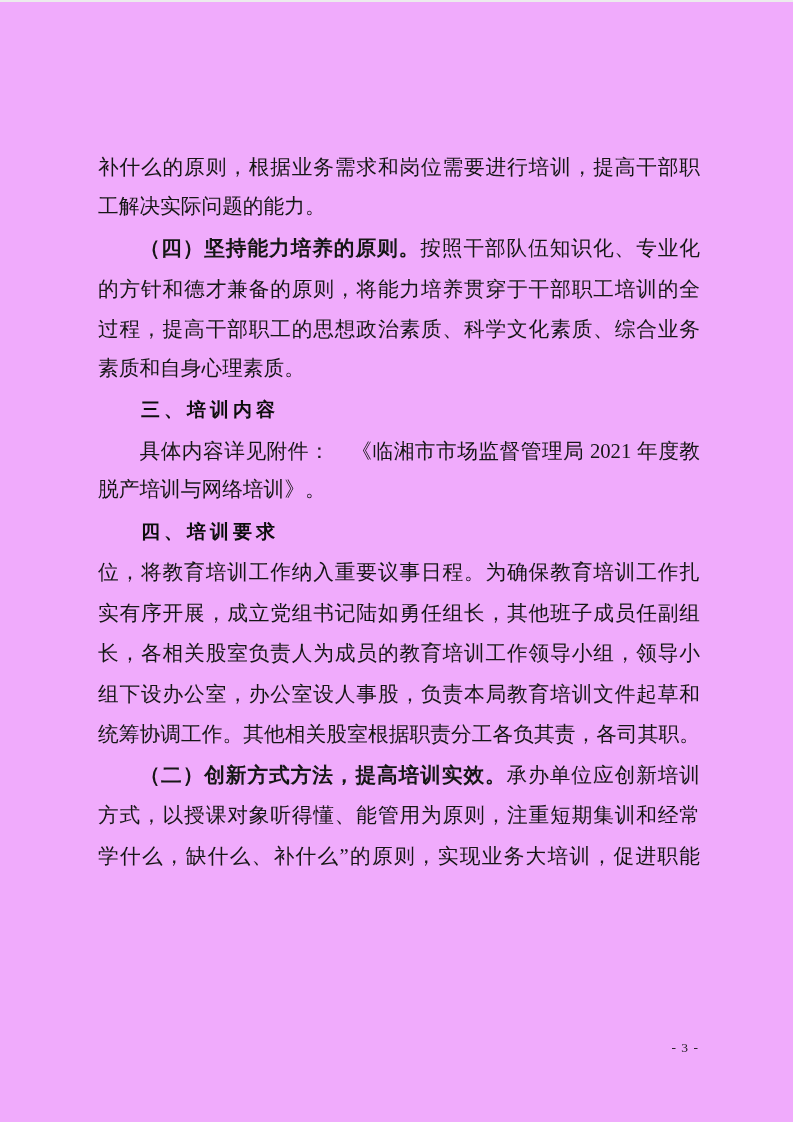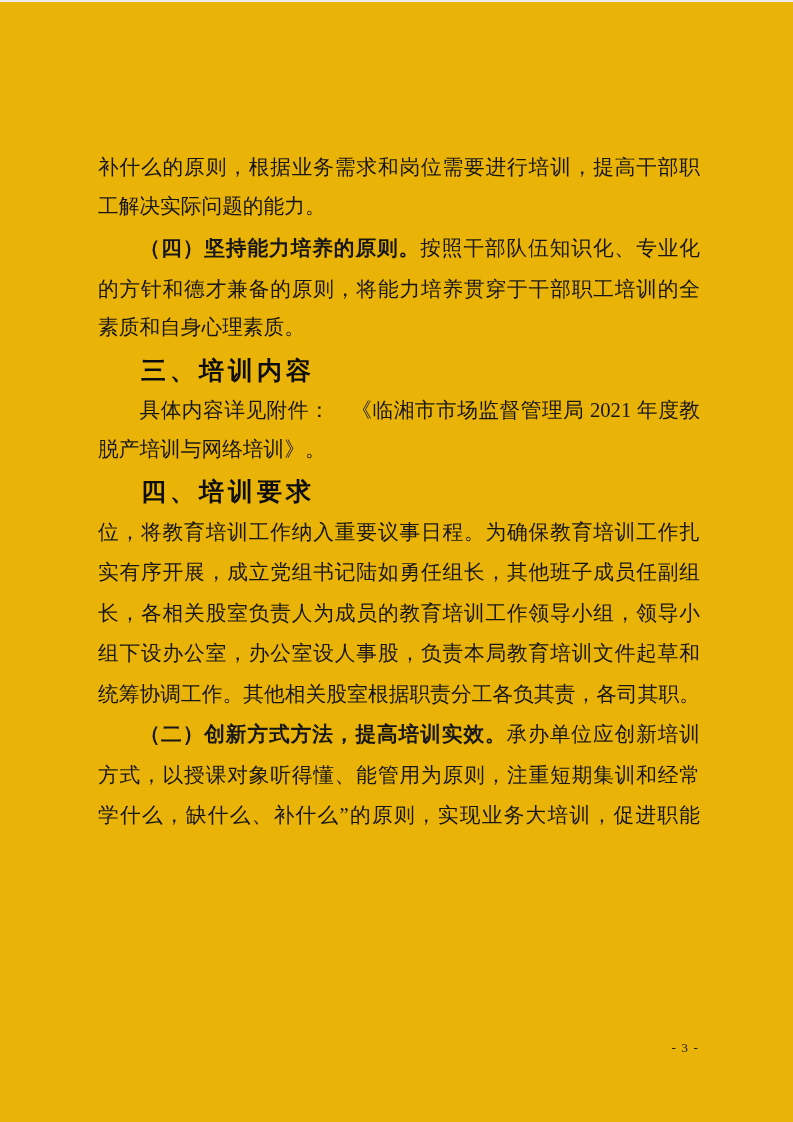--- a/index.html
+++ b/index.html
@@ -5,21 +5,21 @@
 <style>
   html, body {
     margin: 0;
     padding: 0;
     background: #ffffff;
   }
   .page {
     position: relative;
     width: 793px;
     height: 1122px;
-    background: #eab308;
+    background: #f0abfc;
     box-sizing: border-box;
     border-top: 2px solid #ececec;
     font-family: "Liberation Serif", "DejaVu Serif", serif;
     color: #161616;
     overflow: hidden;
   }
   .content {
     position: absolute;
     left: 98px;
     top: 145px;
@@ -40,21 +40,21 @@
     text-align-last: left;
     font-family: Liberation Mono, monospace;
   }
   .ln.indent {
     padding-left: 41.5px;
   }
   .ln.head {
     text-align-last: left;
     font-family: "Liberation Sans", "DejaVu Sans", sans-serif;
     font-weight: 700;
-    font-size: 25px;
+    font-size: 19px;
     letter-spacing: 4px;
     padding-left: 43px;
     color: #0d0d0d;
   }
   .pagenum {
     position: absolute;
     top: 1038px;
     right: 94px;
     font-family: "Liberation Serif", "DejaVu Serif", serif;
     font-size: 13.5px;
@@ -66,20 +66,21 @@
 <body>
 
 <div class="page">
   <div class="content">
 
     <div class="ln"><span>补什么的原则，根据业务需求和岗位需要进行培训，提高干部职</span></div>
     <div class="ln end"><span>工解决实际问题的能力。</span></div>
 
     <div class="ln indent"><b class="lead">（四）坚持能力培养的原则。</b><span>按照干部队伍知识化、专业化</span></div>
     <div class="ln"><span>的方针和德才兼备的原则，将能力培养贯穿于干部职工培训的全</span></div>
+    <div class="ln"><span>过程，提高干部职工的思想政治素质、科学文化素质、综合业务</span></div>
     <div class="ln end"><span>素质和自身心理素质。</span></div>
 
     <div class="ln head"><span>三、培训内容</span></div>
 
     <div class="ln indent"><span>具体内容详见附件：　《临湘市市场监督管理局 2021 年度教</span></div>
     <div class="ln end"><span>脱产培训与网络培训》。</span></div>
 
     <div class="ln head"><span>四、培训要求</span></div>
 
     <div class="ln"><span>位，将教育培训工作纳入重要议事日程。为确保教育培训工作扎</span></div>

